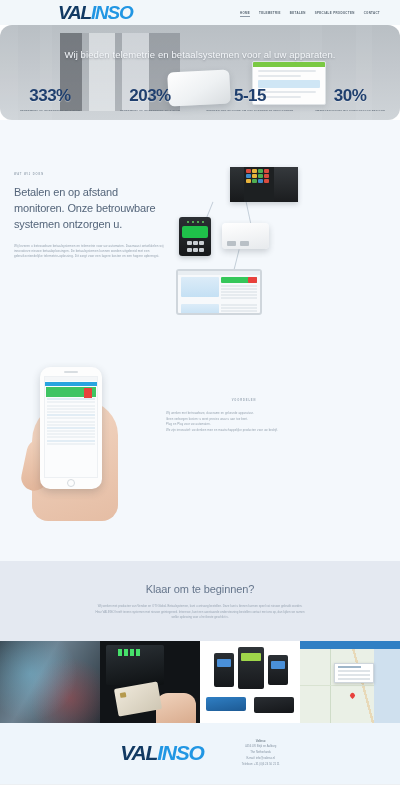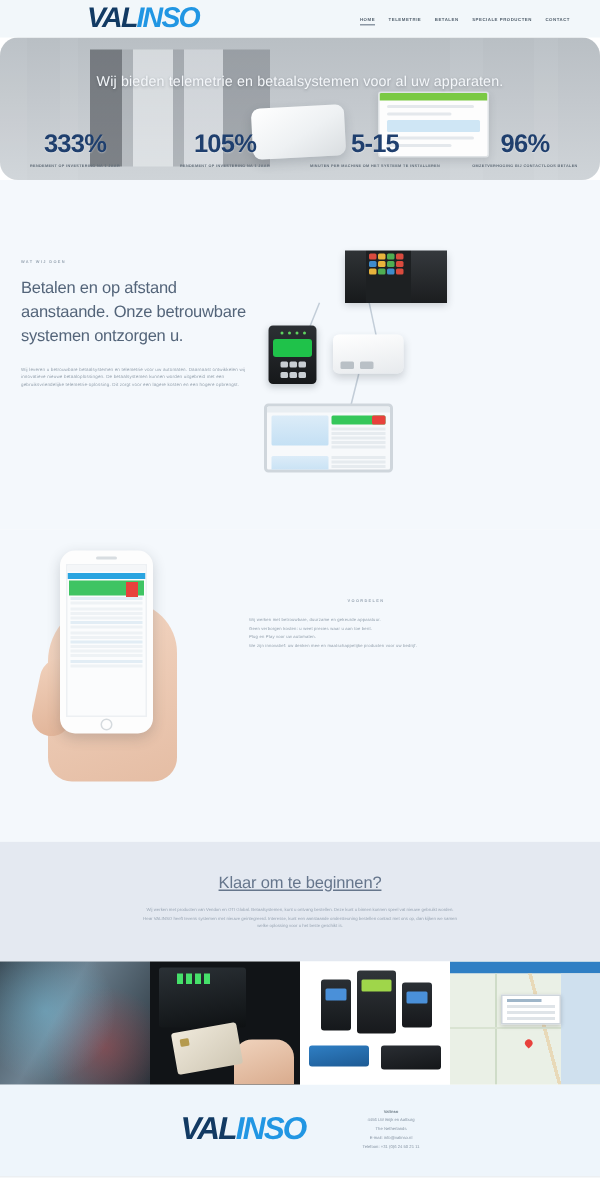--- a/index.html
+++ b/index.html
@@ -168,21 +168,21 @@
   .ps-red{position:absolute;right:5px;width:8px;height:10px;background:#e8413c;}
   .ps-rw{height:2px;background:#eef2f5;margin:1.2px 2px;}
   .ps-rw.a{background:#e2edf5;}
   .s2-text { width:160px; padding-top:38px; text-align:center; }
   .s2-head { font-size:9px; font-weight:300; color:#5b6b80; letter-spacing:-.1px; margin-bottom:10px; }
   .bullets { text-align:left; padding-left:2px; }
   .bullet { font-size:2.8px; line-height:2.0; color:#93a0ad; letter-spacing:.12px; }
 
   
   .cta { background:#e4e9f1; padding:22px 0 20px; text-align:center; }
-  .cta-head { font-size:11px; font-weight:300; color:#66768c; margin-bottom:9px; letter-spacing:-.1px;text-decoration:underline;}
+  .cta-head { font-size:11px; font-weight:300; color:#66768c; margin-bottom:9px; letter-spacing:-.1px;}
   .cta-body { font-size:2.9px; line-height:1.9; color:#9aa6b4; max-width:210px; margin:0 auto; }
 
   
   .gallery { display:flex; height:82px; }
   .g { flex:1; position:relative; overflow:hidden; }
   .g1 { background:linear-gradient(120deg,#3b4a55,#6d8190 40%,#27323a); }
   .g1::after{content:"";position:absolute;inset:0;
     background:radial-gradient(circle at 30% 40%, rgba(120,200,230,.45), transparent 55%),
                radial-gradient(circle at 70% 70%, rgba(220,60,60,.35), transparent 45%);}
   .g2 { background:#111417; }
@@ -257,39 +257,39 @@
       <div class="hl-line m"></div>
         <div class="hl-line s"></div>
     </div>
     <div class="hero-title">Wij bieden telemetrie en betaalsystemen voor al uw apparaten.</div>
     <div class="stats">
       <div class="stat">
         <div class="stat-num">333%</div>
         <div class="stat-lab">RENDEMENT OP INVESTERING NA 1 JAAR</div>
       </div>
       <div class="stat">
-        <div class="stat-num">105%</div>
+        <div class="stat-num">203%</div>
         <div class="stat-lab">RENDEMENT OP INVESTERING NA 1 JAAR</div>
       </div>
       <div class="stat">
         <div class="stat-num">5-15</div>
         <div class="stat-lab">MINUTEN PER MACHINE OM HET SYSTEEM TE INSTALLEREN</div>
       </div>
       <div class="stat">
-        <div class="stat-num">96%</div>
+        <div class="stat-num">30%</div>
         <div class="stat-lab">OMZETVERHOGING BIJ CONTACTLOOS BETALEN</div>
       </div>
     </div>
   </div>
 
   <div class="sect-one">
     <div class="s1-inner">
       <div class="s1-text">
         <div class="eyebrow">WAT WIJ DOEN</div>
-        <div class="s1-head">Betalen en op afstand aanstaande. Onze betrouwbare systemen ontzorgen u.</div>
+        <div class="s1-head">Betalen en op afstand monitoren. Onze betrouwbare systemen ontzorgen u.</div>
         <div class="s1-body">Wij leveren u betrouwbare betaalsystemen en telemetrie voor uw automaten. Daarnaast ontwikkelen wij innovatieve nieuwe betaaloplossingen. De betaalsystemen kunnen worden uitgebreid met een gebruiksvriendelijke telemetrie-oplossing. Dit zorgt voor een lagere kosten en een hogere opbrengst.</div>
       </div>
       <div class="s1-diagram">
         <div class="wire" style="top:36px;left:34px;width:1px;height:24px;transform:rotate(22deg);"></div>
         <div class="wire" style="top:36px;left:74px;width:1px;height:24px;transform:rotate(-12deg);"></div>
         <div class="wire" style="top:84px;left:62px;width:1px;height:22px;transform:rotate(14deg);"></div>
         <div class="vend">
           <div class="vend-a"></div>
           <div class="vend-b">
             <div class="vc" style="background:#d94b3e;"></div>

